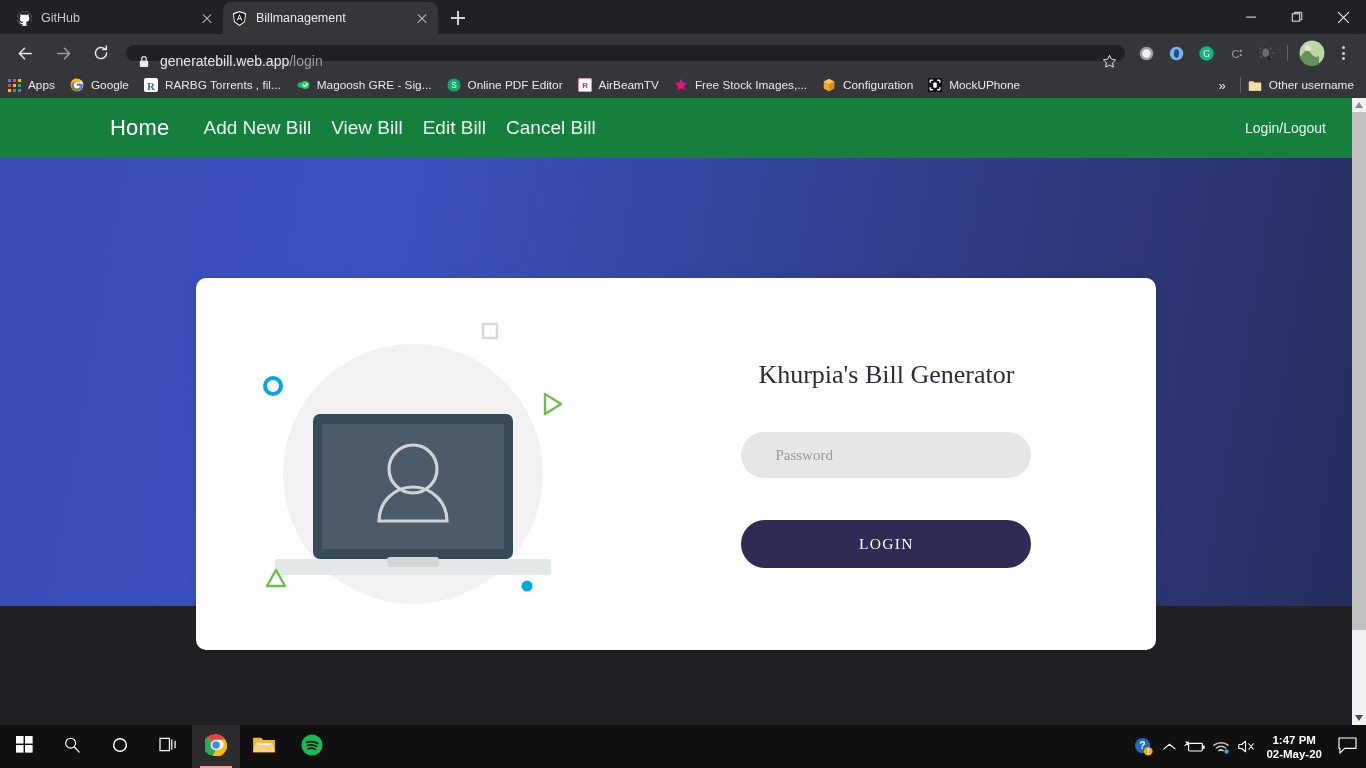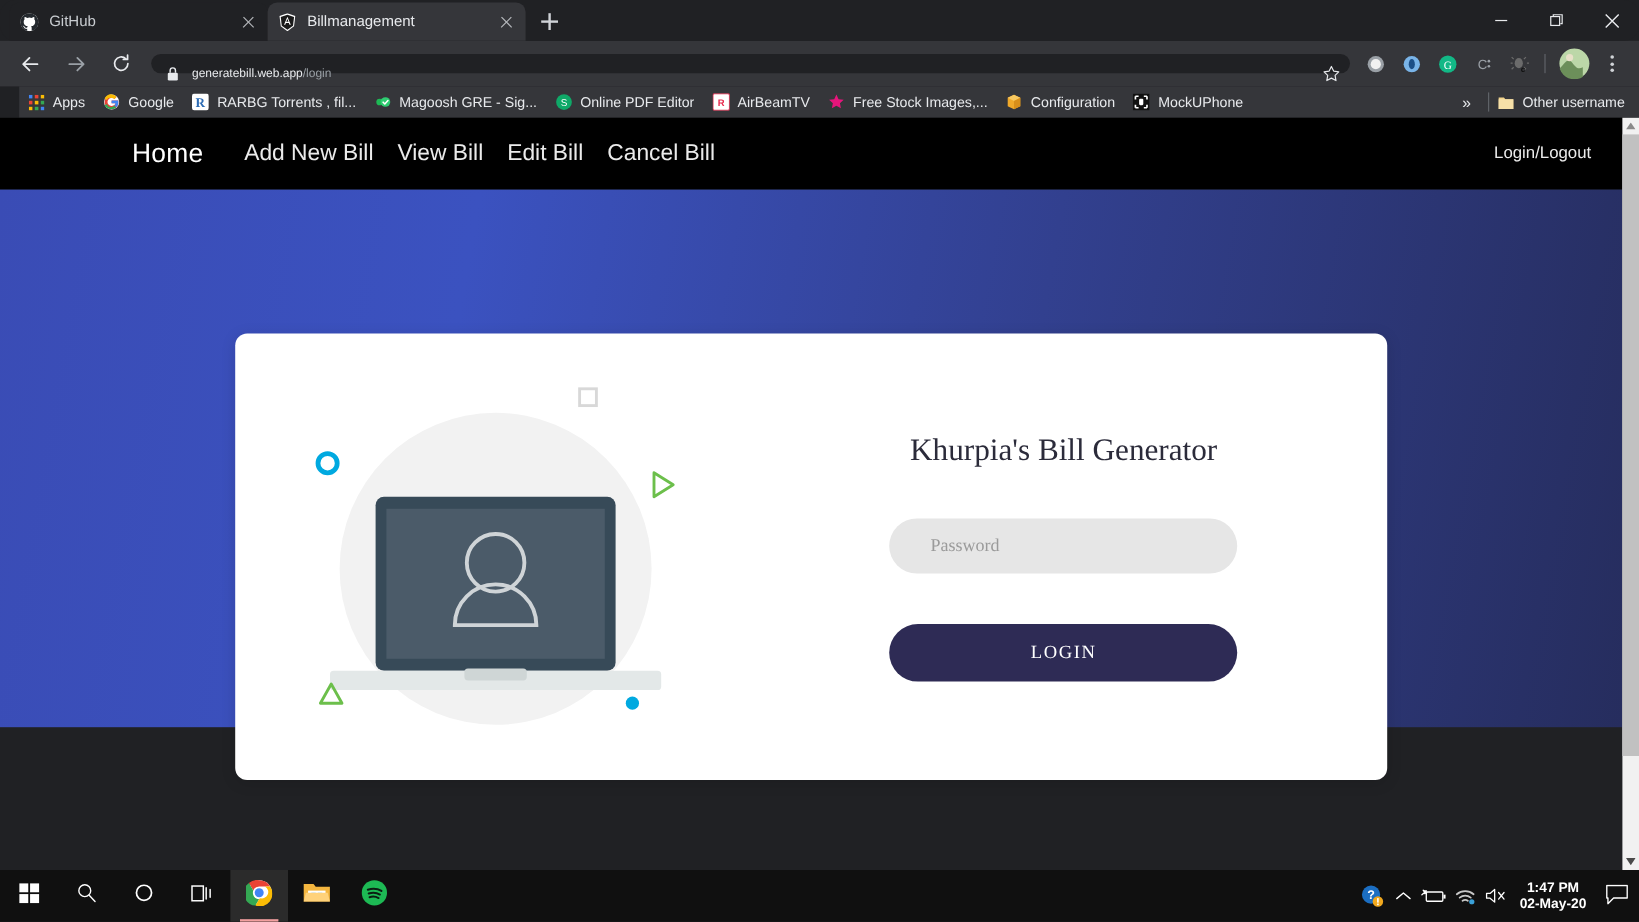--- a/index.html
+++ b/index.html
@@ -65,56 +65,56 @@
     height: 38px; background: #35363a;
     display: flex; align-items: center; padding: 0 6px;
   }
   .navicon {
     width: 28px; height: 28px; margin: 0 5px; flex: 0 0 28px;
     display: flex; align-items: center; justify-content: center; border-radius: 50%;
   }
   .omnibox {
     flex: 1 1 auto; height: 16px; background: #202124; border-radius: 14px;
     display: flex; align-items: center; padding: 16px 6px 0 12px; margin: 0 6px;
-    color: #e8eaed; font-size: 10px; min-width: 0;
+    color: #e8eaed; font-size: 14px; min-width: 0;
   }
   .omnibox .lock { margin-right: 10px; display: flex; }
   .url-strong { color: #e8eaed; }
   .url-dim { color: #9aa0a6; }
   .omnibox .star { margin-left: auto; flex: 0 0 20px; display: flex; justify-content: center; }
   .ext-strip { display: flex; align-items: center; }
   .ext { width: 26px; height: 26px; margin: 0 2px; display: flex; align-items: center; justify-content: center; }
   .ext-sep { width: 1px; height: 16px; background: #5f6368; margin: 0 6px; }
   .avatar-btn { width: 26px; height: 26px; border-radius: 50%; margin: 0 5px; overflow: hidden; }
   .kebab { width: 26px; height: 26px; display: flex; flex-direction: column;
            align-items: center; justify-content: center; gap: 2.5px; margin-right: 4px; }
   .kebab i { width: 3px; height: 3px; background: #d0d3d7; border-radius: 50%; display: block; }
 
   
   .bookmarks {
     height: 26px; background: #35363a; display: flex; align-items: center;
-    padding: 0 6px; color: #e8eaed; font-size: 11.8px; position: relative; margin-left: 16px;
+    padding: 0 6px; color: #e8eaed; font-size: 11.8px; position: relative;
   }
   .bm { display: flex; align-items: center; margin-right: 14px; white-space: nowrap; }
   .bm .bm-ico { width: 16px; height: 16px; margin-right: 6px; flex: 0 0 16px;
                 display: flex; align-items: center; justify-content: center; }
   .bm-right { margin-left: auto; display: flex; align-items: center; }
   .chev-more { color: #e8eaed; font-size: 13px; padding: 0 8px; }
   .bm-divider { width: 1px; height: 16px; background: #5f6368; margin: 0 6px; }
 
   
   .viewport {
     height: 627px; width: 1366px; position: relative; overflow: hidden;
     display: flex;
   }
   .page {
     width: 1352px; height: 627px; position: relative; overflow: hidden;
   }
   .app-nav {
-    height: 60px; background: #000000; display: flex; align-items: center;
+    height: 60px; background: #15803d; display: flex; align-items: center;
     padding: 0 26px 0 110px; color: #fff;
   }
   .brand { font-size: 22px; color: #ffffff; margin-right: 34px; letter-spacing: .2px; }
   .nav-links { display: flex; align-items: center; gap: 20px; }
   .nav-link { color: rgba(255,255,255,.92); font-size: 19px; }
   .nav-right { margin-left: auto; }
   .nav-right .nav-link { font-size: 14px; }
 
   .hero {
     height: 448px;

